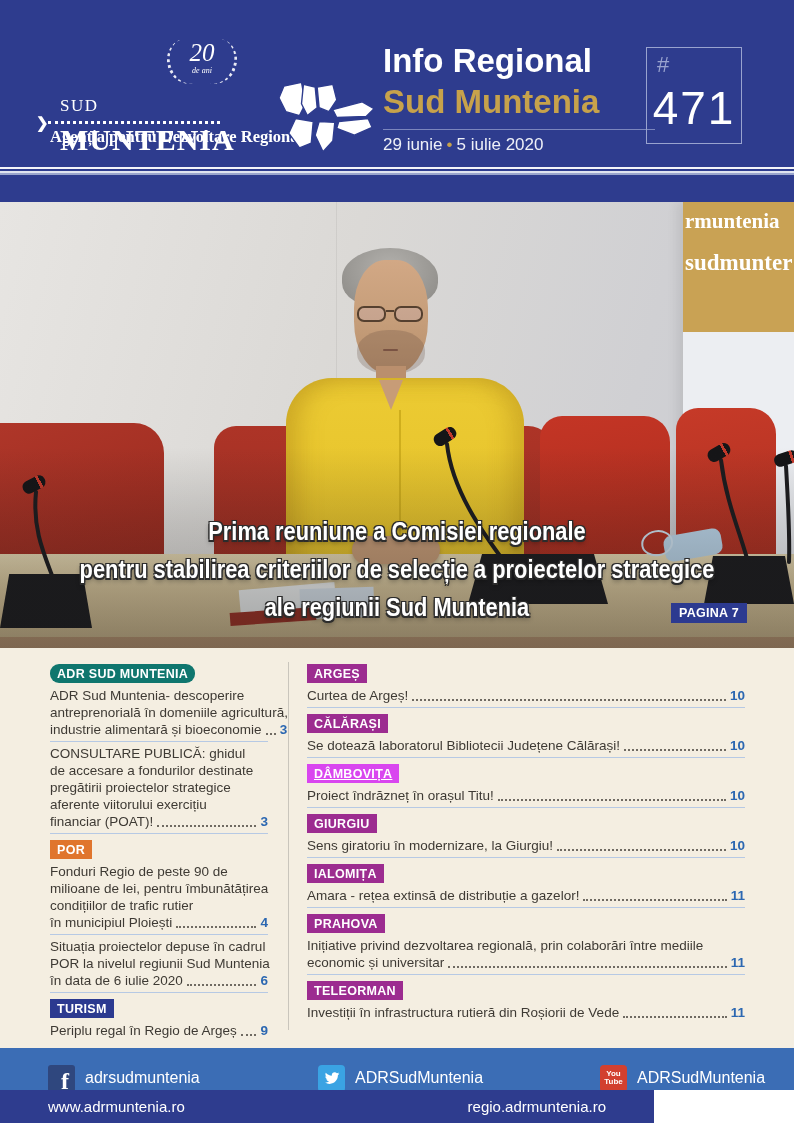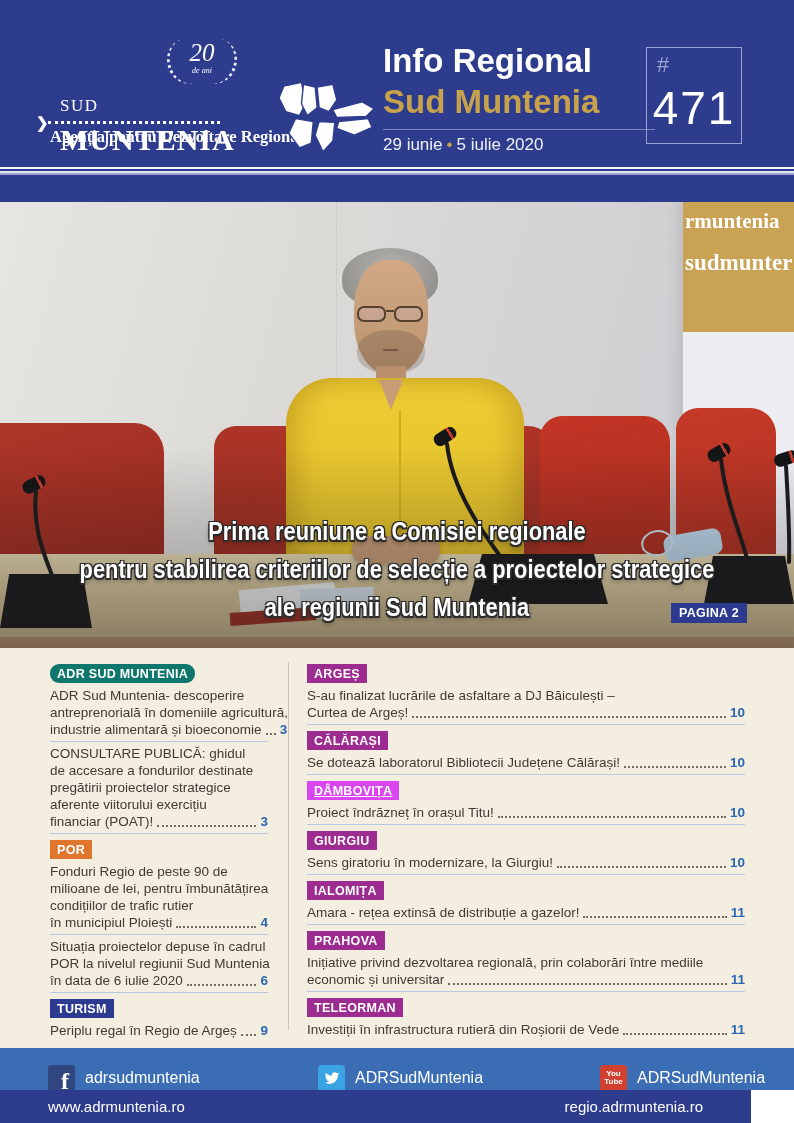--- a/index.html
+++ b/index.html
@@ -142,21 +142,21 @@
   .social-item{position:absolute;top:9px;height:42px;display:flex;align-items:center;gap:10px;color:#fff;font-size:16px;}
   .si-fb{left:48px;} .si-tw{left:318px;} .si-yt{left:600px;}
   .s-icon{width:27px;height:27px;display:flex;align-items:center;justify-content:center;}
   .fb{background:var(--fbnavy);border-radius:3px;position:relative;}
   .fb::after{content:"f";position:absolute;right:6px;bottom:-1px;color:#fff;
         font-family:"Liberation Serif",serif;font-size:24px;font-weight:bold;line-height:24px;}
   .tw{background:var(--twblue);border-radius:4px;}
   .yt{background:var(--ytred);border-radius:4px;flex-direction:column;line-height:8px;}
   .yt::before{content:"You";color:#fff;font-size:8px;font-weight:bold;}
   .yt::after{content:"Tube";color:#fff;font-size:8px;font-weight:bold;}
-  .bottombar{position:absolute;left:0;top:1090px;width:751px;height:33px;background:var(--blue);
+  .bottombar{position:absolute;left:0;top:1090px;width:654px;height:33px;background:var(--blue);
         display:flex;align-items:center;justify-content:space-between;padding:0 48px;color:#fff;font-size:15px;}
 </style>
 </head>
 <body>
 
 <div class="page">
 
   <div class="header">
     <div class="wreath">
       <div class="wreath-num">20</div>
@@ -241,21 +241,21 @@
     <div class="mic-head mh-far"></div>
     <div class="mic-base mb-left"></div>
     <div class="mic-base mb-center"></div>
     <div class="mic-base mb-right"></div>
     <div class="hero-scrim"></div>
     <div class="headline">
       <div class="hl">Prima reuniune a Comisiei regionale</div>
       <div class="hl">pentru stabilirea criteriilor de selecție a proiectelor strategice</div>
       <div class="hl">ale regiunii Sud Muntenia</div>
     </div>
-    <div class="pagina">PAGINA 2</div>
+    <div class="pagina">PAGINA 7</div>
   </div>
 
   <div class="toc">
     <div class="toc-col left" id="toc-left">
         <div><span class="badge" style="background: #0f766e; border-radius: 9px;">ADR SUD MUNTENIA</span></div>
         <div class="entry">
           <div class="toc-line">ADR Sud Muntenia- descoperire</div>
           <div class="toc-line">antreprenorială în domeniile agricultură,</div>
           <div class="toc-row">
             <span class="toc-line">industrie alimentară și bioeconomie</span>
@@ -300,21 +300,20 @@
             <span class="toc-line">Periplu regal în Regio de Argeș</span>
             <span class="leader"></span>
             <span class="pageno">9</span>
           </div>
         </div>
       </div>
     <div class="toc-divider"></div>
     <div class="toc-col right" id="toc-right">
         <div><span class="badge" style="background: rgb(156, 44, 144);">ARGEȘ</span></div>
         <div class="entry">
-          <div class="toc-line">S-au finalizat lucrările de asfaltare a DJ Băiculești –</div>
           <div class="toc-row">
             <span class="toc-line">Curtea de Argeș!</span>
             <span class="leader"></span>
             <span class="pageno">10</span>
           </div>
         </div>
         <div><span class="badge" style="background: rgb(156, 44, 144);">CĂLĂRAȘI</span></div>
         <div class="entry">
           <div class="toc-row">
             <span class="toc-line">Se dotează laboratorul Bibliotecii Județene Călărași!</span>

